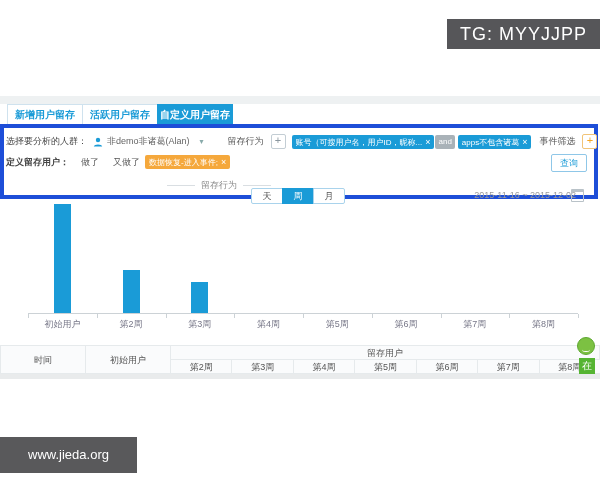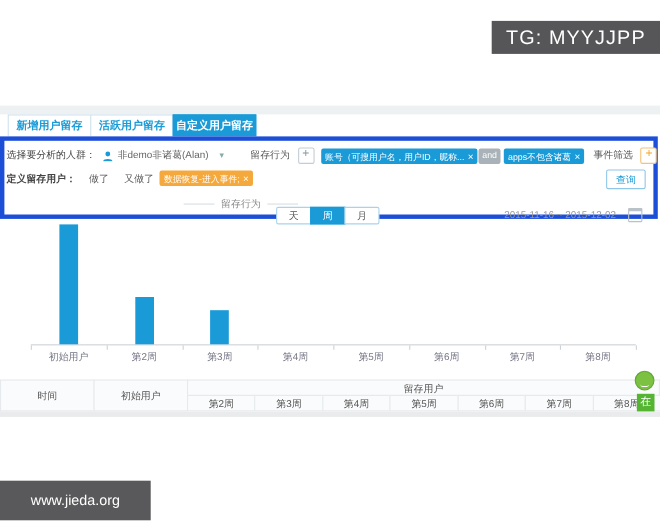--- a/index.html
+++ b/index.html
@@ -50,21 +50,21 @@
   .behavior .dash{width:28px;height:1px;background:#d9dee2;margin:0 6px;}
   .bhv1{left:52px;} .bhv2{left:157px;}
 
   
   .toggle{position:absolute;top:188px;left:252px;display:flex;}
   .toggle-btn{width:30px;height:14px;line-height:14px;text-align:center;font-size:9px;color:#555;
               background:#fff;border:1px solid #a9d3ec;margin-left:-1px;cursor:pointer;}
   .toggle-btn:first-child{border-radius:2px 0 0 2px;}
   .toggle-btn:last-child{border-radius:0 2px 2px 0;}
   .toggle-btn.active{background:#1a9bd7;color:#fff;border-color:#1a9bd7;}
-  .daterange{position:absolute;top:190px;right:40px;font-size:9px;color:#999;cursor:pointer;}
+  .daterange{position:absolute;top:190px;right:24px;font-size:9px;color:#999;cursor:pointer;}
   .cal-icon{position:absolute;top:189px;right:16px;width:11px;height:9px;border:1px solid #b9c2c8;
             border-top:3px solid #b9c2c8;border-radius:1px;cursor:pointer;}
 
   
   .chart{position:absolute;top:200px;left:0;width:600px;height:135px;}
   .axis{position:absolute;top:113px;left:28px;width:550px;height:1px;background:#ccd2d6;}
   .tick{position:absolute;top:114px;width:1px;height:4px;background:#ccd2d6;}
   .bar{position:absolute;width:17px;background:#1a9bd7;}
   .xlabel{position:absolute;top:118px;font-size:9px;color:#778;transform:translateX(-50%);}
 

